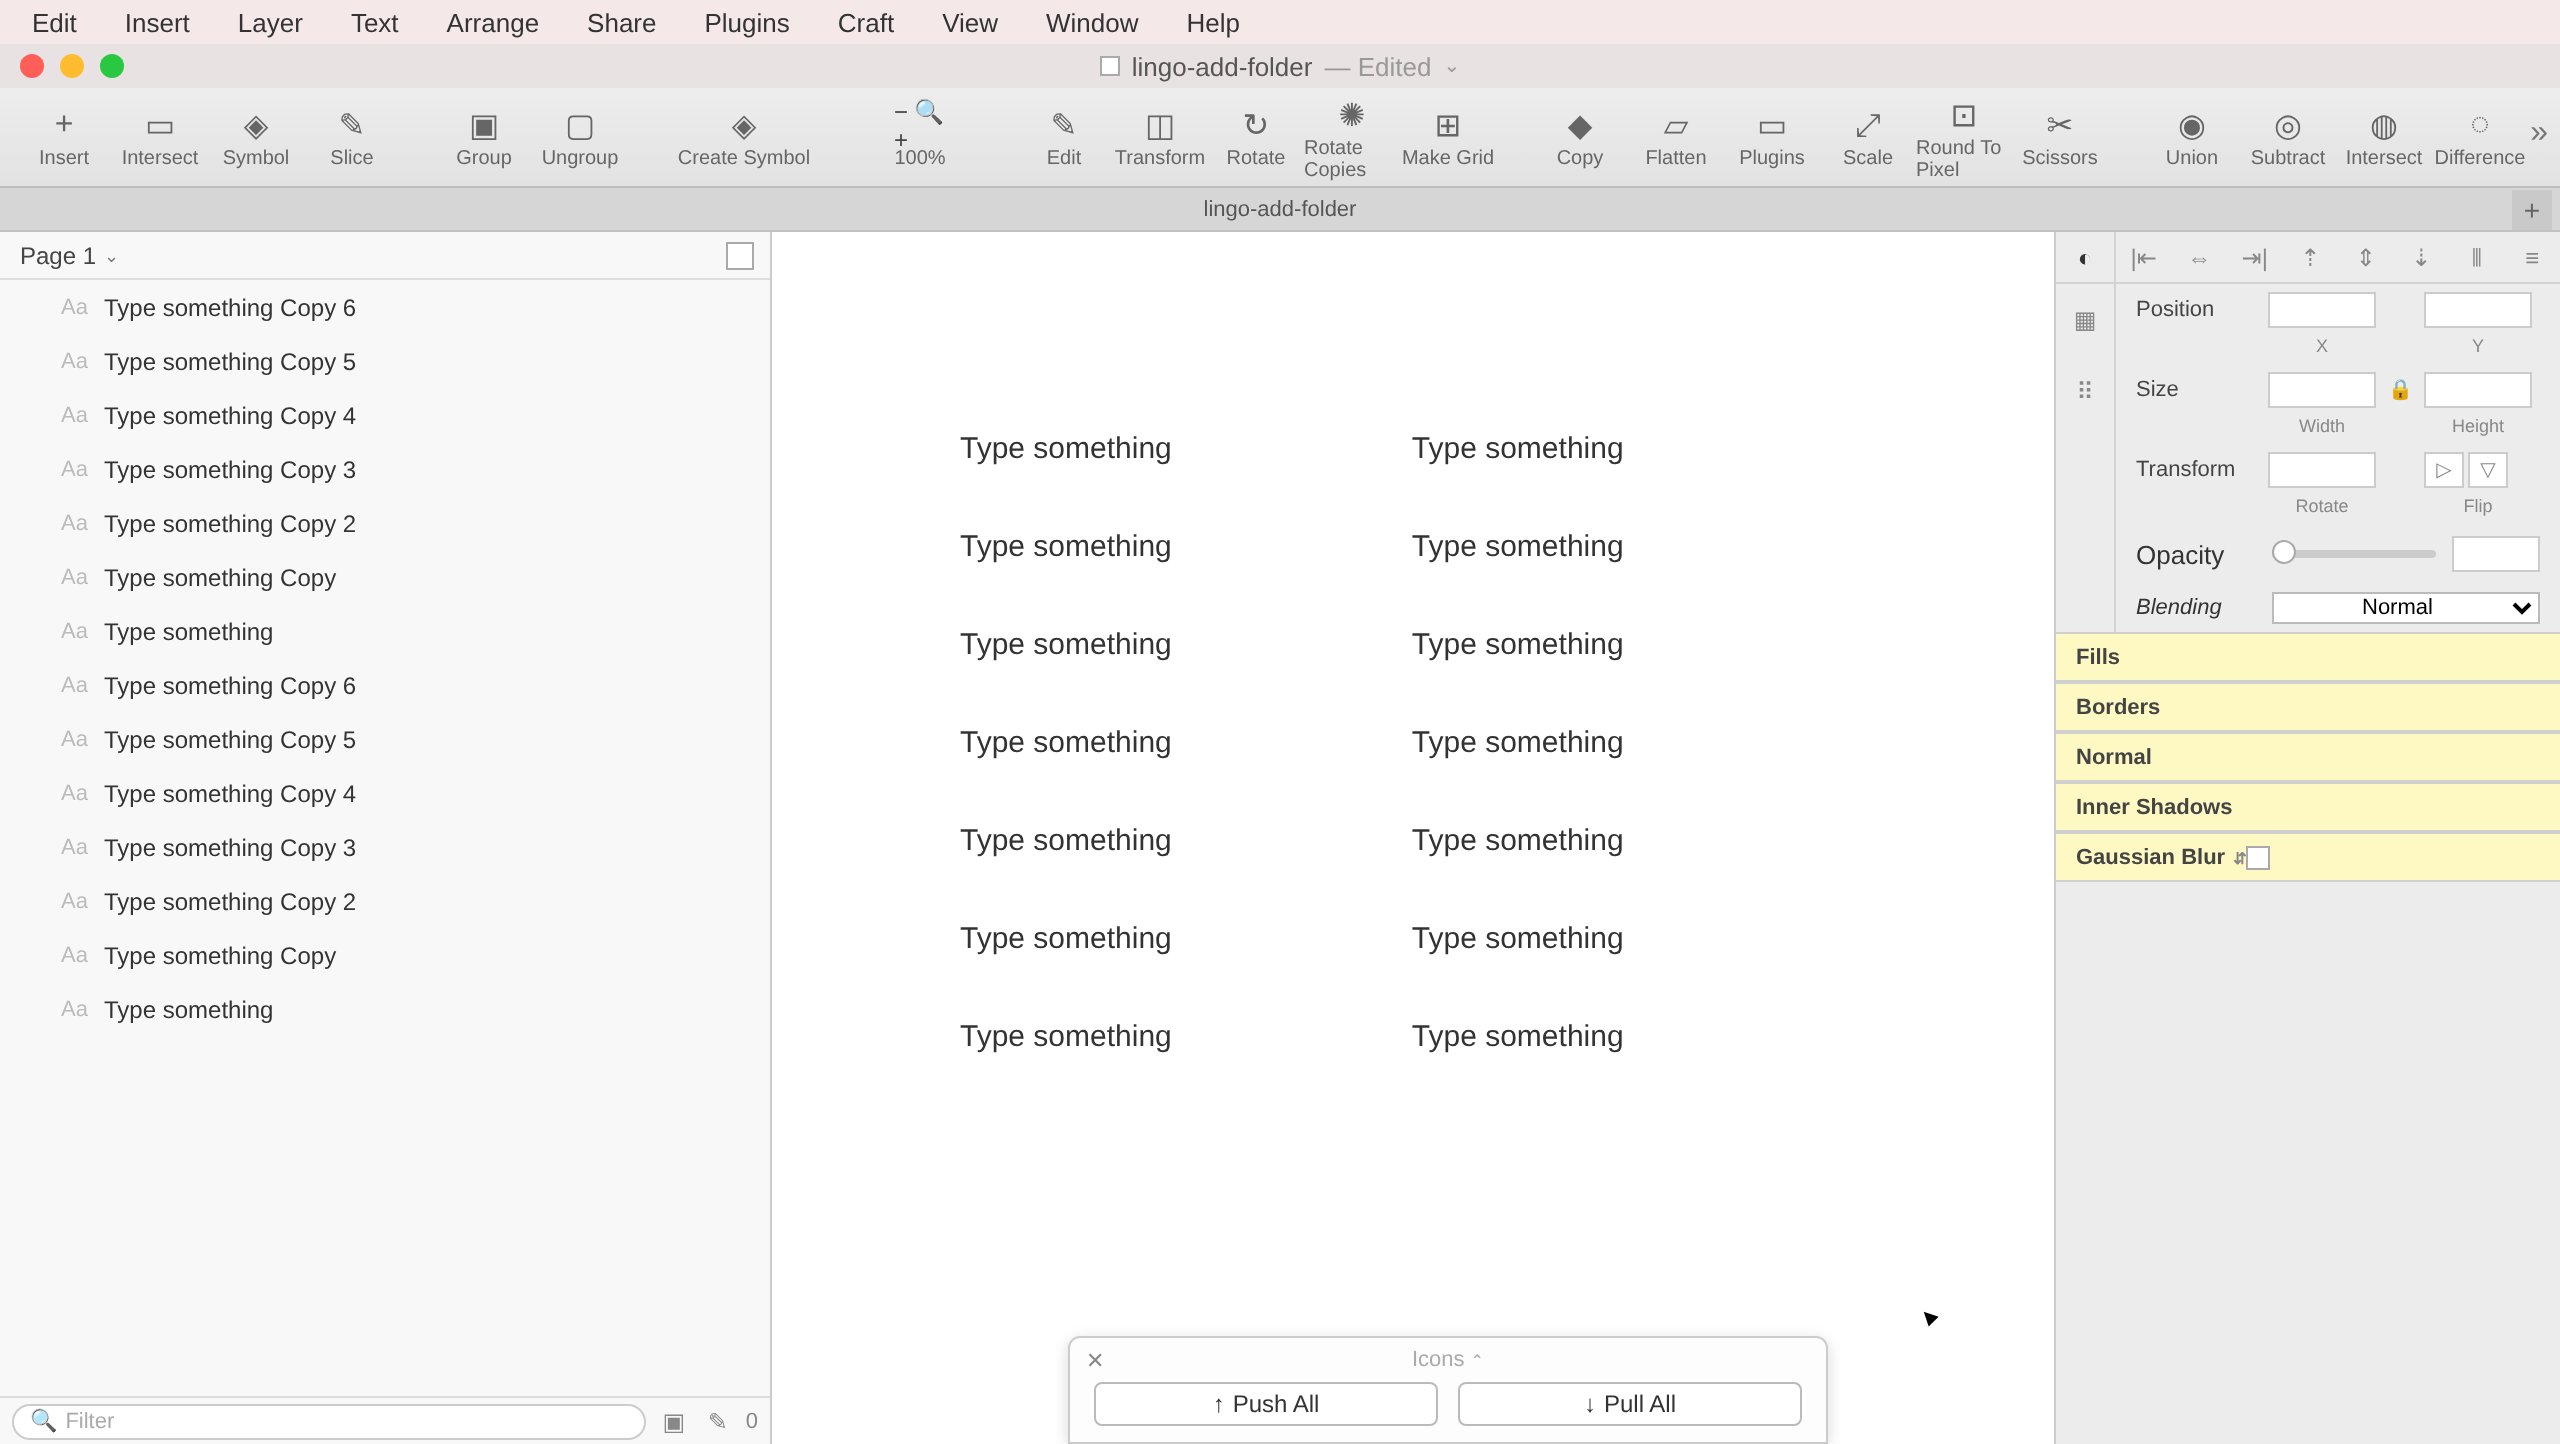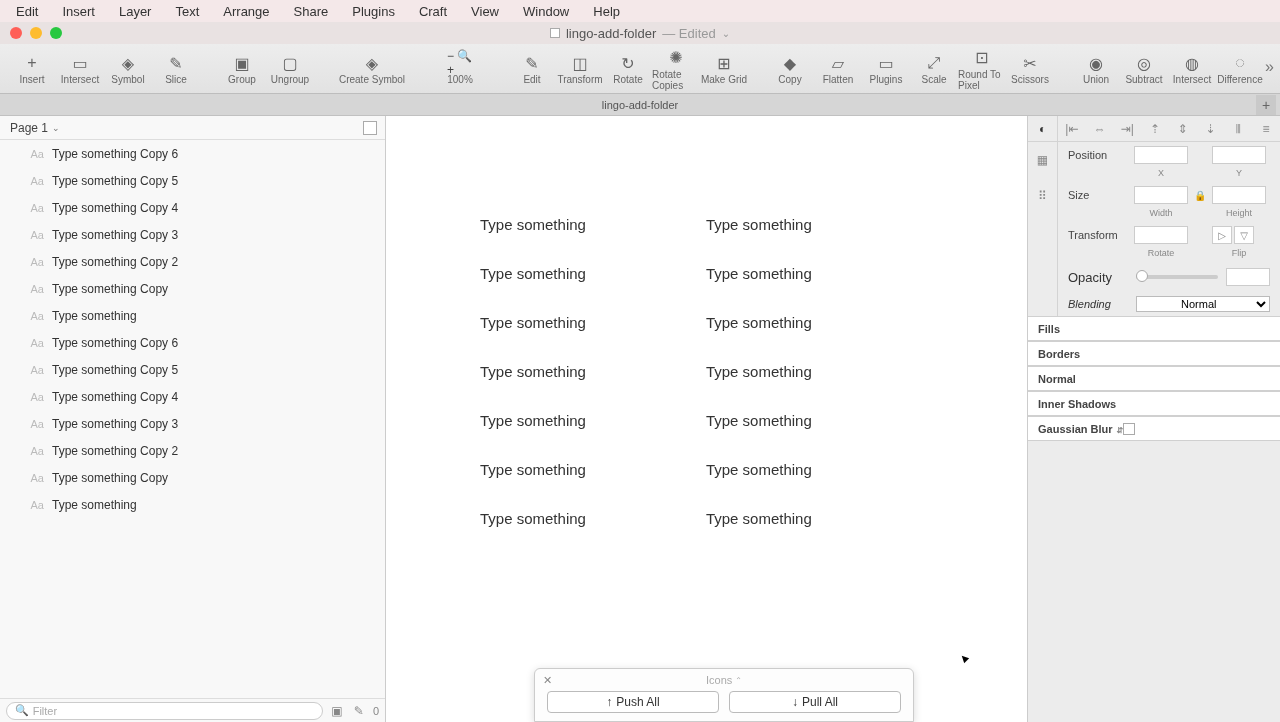--- a/index.html
+++ b/index.html
@@ -90,21 +90,21 @@
 .slider-row { display:flex; align-items:center; padding:6px 10px; gap:8px;}
 .slider-row .lbl { width:60px; font-size:13px;}
 .slider { flex:1; height:4px; background:#ccc; border-radius:2px; position:relative;}
 .slider .thumb { width:12px; height:12px; background:#fff; border:1px solid #aaa; border-radius:50%; position:absolute; left:0; top:-5px;}
 .slider-row input { width:44px; height:18px; border:1px solid #ccc; background:#fff;}
 
 .sel-row { display:flex; align-items:center; padding:4px 10px; gap:8px;}
 .sel-row .lbl { width:60px; font-size:11px;font-style:italic;}
 .sel-row select { flex:1; height:16px; border:1px solid #bbb; background:#fff; font-size:11px;padding-left:40px;}
 
-.section { height:25px; background:#ffffff; border-top:1px solid #d0d0d0; border-bottom:1px solid #d0d0d0; display:flex; align-items:center; padding:0 10px; font-size:11px; font-weight:600; color:#444;}
+.section { height:25px; background:#fef9c3; border-top:1px solid #d0d0d0; border-bottom:1px solid #d0d0d0; display:flex; align-items:center; padding:0 10px; font-size:11px; font-weight:600; color:#444;}
 .section.blur { }
 .section .chk { width:12px; height:12px; border:1px solid #aaa; background:#fff;}
 .section .chev { font-size:8px; color:#888; margin-left:4px;}
 </style>
 </head>
 <body>
 
 <div class="menubar">
     <span>Edit</span>
     <span>Insert</span>

